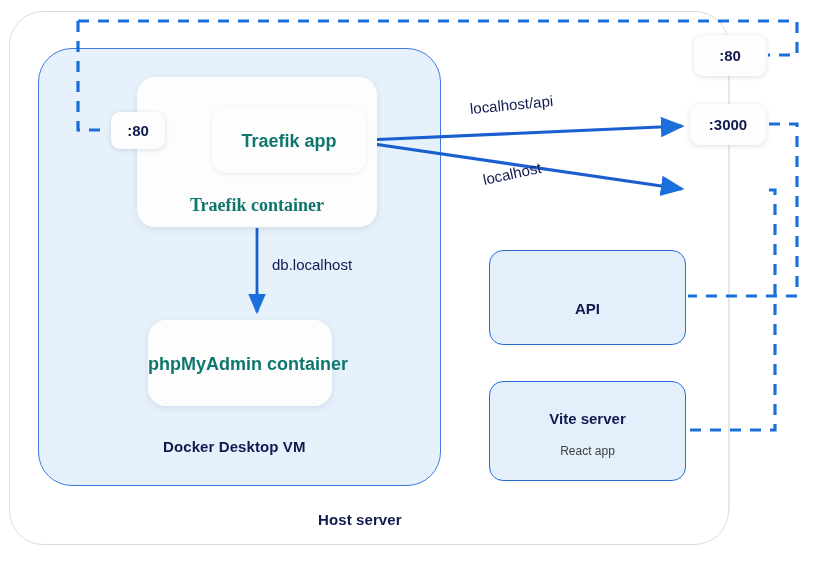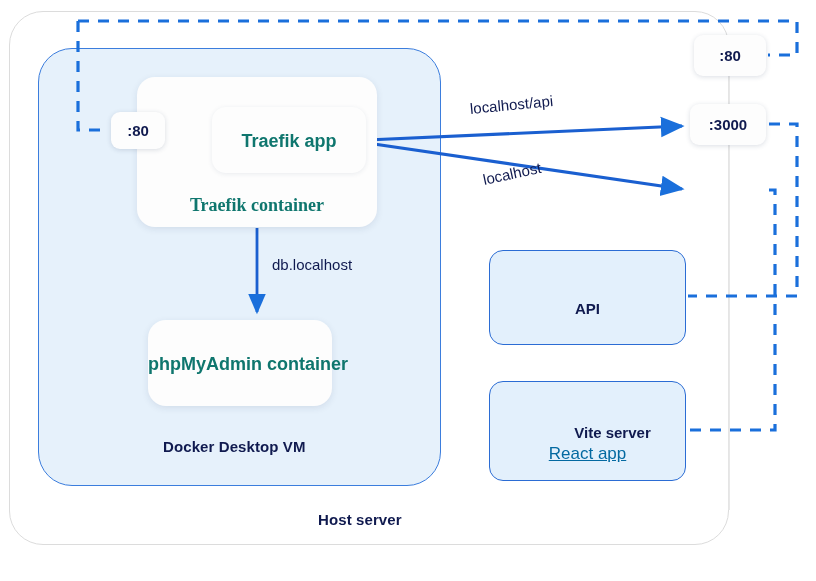--- a/index.html
+++ b/index.html
@@ -133,27 +133,26 @@
     text-align: center;
     font-weight: bold;
     font-size: 15px;
     color: #101a4f;
     white-space: nowrap;
   }
   .card-blue .subtitle {
     position: absolute;
     width: 100%;
     text-align: center;
-    font-size: 17px;
-    color: #0369a1;
-    white-space: nowrap;
-    text-decoration: underline;
+    font-size: 12px;
+    color: #404040;
+    white-space: nowrap;
   }
   .card-api .title { top: 38px; margin-top: 11px; }
-  .card-vite .title { top: 42px; padding-left: 25px; }
+  .card-vite .title { top: 28px; }
   .card-vite .subtitle { top: 62px; }
 
   
   .port-badge {
     position: absolute;
     background: #fdfdfd;
     border-radius: 9px;
     box-shadow: 0 1px 5px rgba(30,50,90,0.16);
     display: flex;
     align-items: center;

